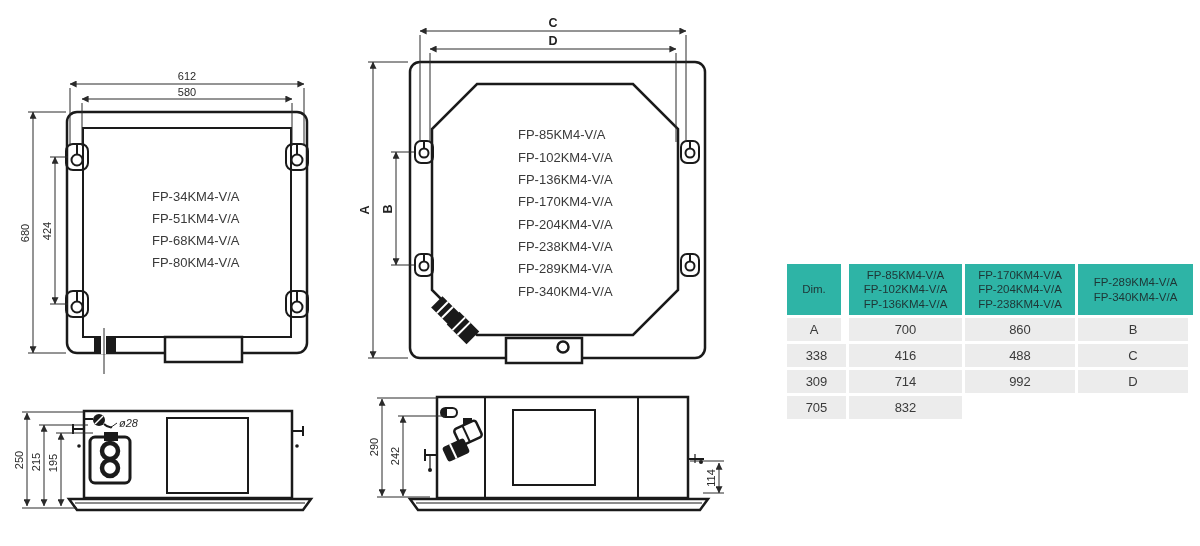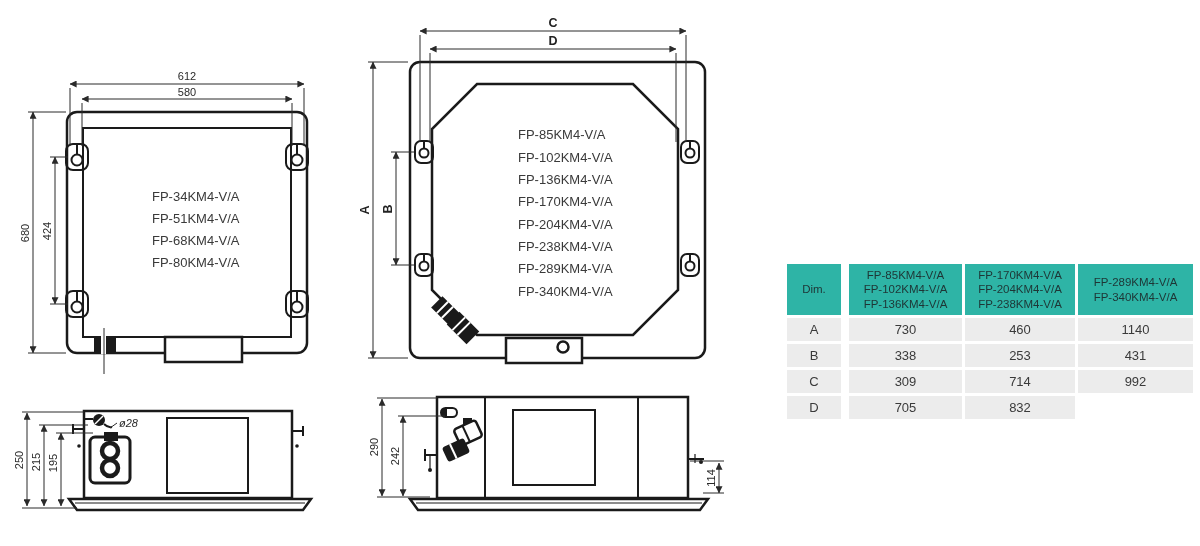--- a/index.html
+++ b/index.html
@@ -249,28 +249,27 @@
       <div>FP-170KM4-V/A</div>
       <div>FP-204KM4-V/A</div>
       <div>FP-238KM4-V/A</div>
     </div>
     <div class="cell hd">
       <div>FP-289KM4-V/A</div>
       <div>FP-340KM4-V/A</div>
     </div>
 
     <div class="cell dimcol">A</div>
-    <div class="cell">730</div>
-    <div class="cell">460</div>
-    <div class="cell">1140</div>
+    <div class="cell">700</div>
+    <div class="cell">860</div>
 
     <div class="cell dimcol">B</div>
     <div class="cell">338</div>
-    <div class="cell">253</div>
-    <div class="cell">431</div>
+    <div class="cell">416</div>
+    <div class="cell">488</div>
 
     <div class="cell dimcol">C</div>
     <div class="cell">309</div>
     <div class="cell">714</div>
     <div class="cell">992</div>
 
     <div class="cell dimcol">D</div>
     <div class="cell">705</div>
     <div class="cell">832</div>
   </div>

